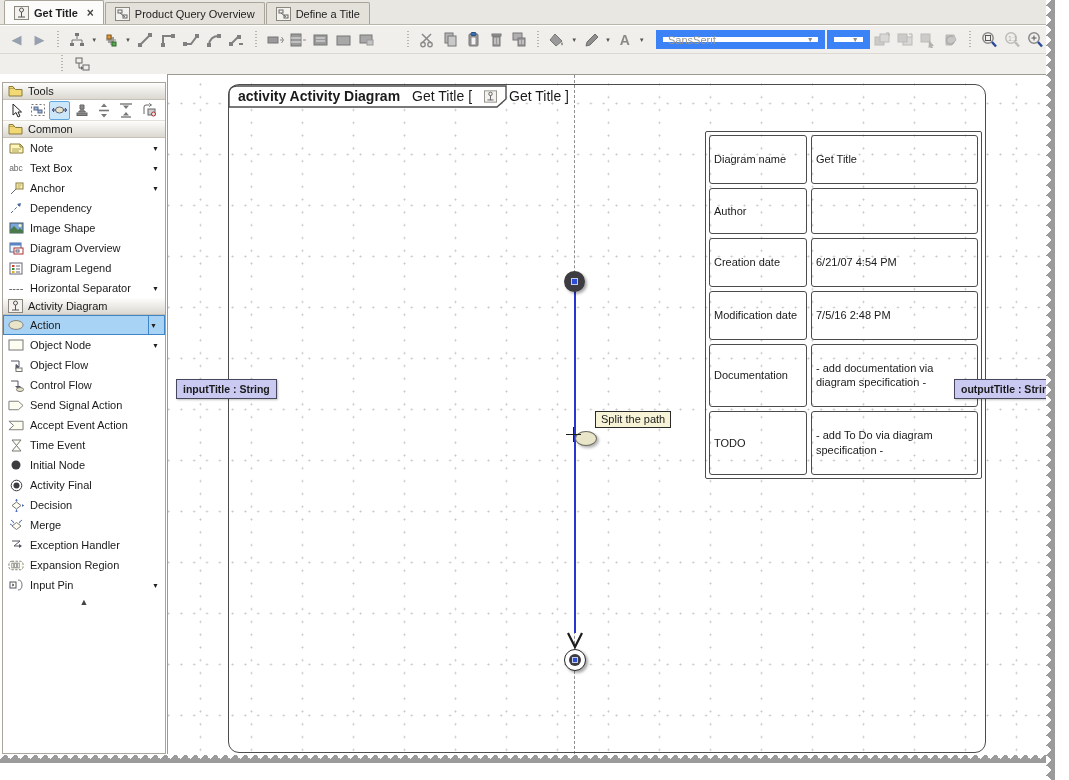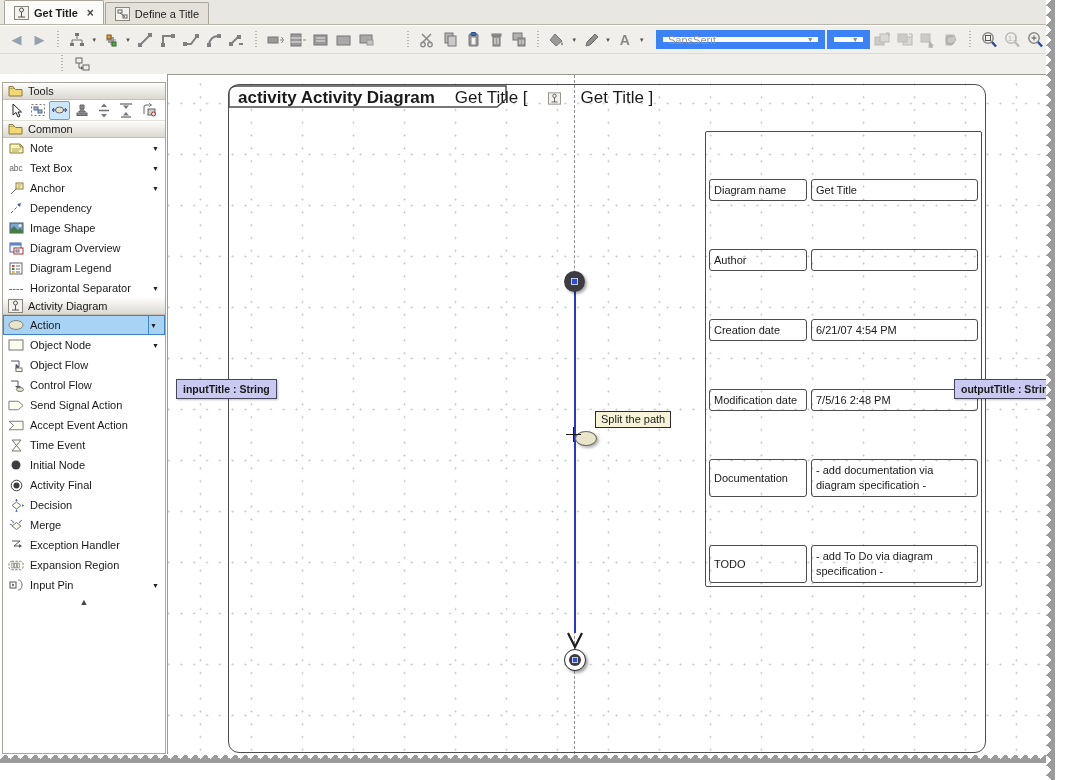--- a/index.html
+++ b/index.html
@@ -55,28 +55,28 @@
     background-image:
       radial-gradient(circle, #c7c7c7 0.9px, transparent 1.1px),
       radial-gradient(circle, #c7c7c7 0.9px, transparent 1.1px);
     background-size:12.8px 51px, 51px 12.8px;
     background-position:7px 3px, 7px 3px; }
   .frame { position:absolute; left:60px; top:9px; width:758px; height:669px;
     border:1.4px solid #4c4c4c; border-radius:11px; }
   .pageline { position:absolute; left:406px; top:0; width:0; height:679px; border-left:1px dashed #8f8f8f; }
 
   .pentagon { position:absolute; left:60px; top:10px; width:279px; height:23px; }
-  .pentagon .ptext { position:absolute; left:10px; top:3px; white-space:nowrap; font-size:17px;
-    display:flex; align-items:center; gap:20px; }
+  .pentagon .ptext { position:absolute; left:10px; top:3px; white-space:nowrap; font-size:14px;
+    display:flex; align-items:center; gap:12px; }
   .ptext b { font-weight:bold; }
 
   .info-table { position:absolute; left:537px; top:56px; width:277px;
     border:1.2px solid #4c4c4c; border-radius:2px; padding:3px; display:flex; flex-direction:column; gap:4px; }
   .it-row { display:flex; gap:4px; }
-  .it-cell { border:1px solid #4c4c4c; border-radius:3px; padding:2px 4px; display:flex; align-items:center;margin-top:44px; }
+  .it-cell { border:1px solid #4c4c4c; border-radius:3px; padding:16px 4px; display:flex; align-items:center; }
   .it-label { width:98px; flex:0 0 auto; }
   .it-value { flex:1 1 auto; line-height:1.35; }
   .it-h22 { min-height:22px; } .it-h38 { min-height:38px; }
 
   .param-label { position:absolute; background:#c9c9f1; border:1px solid #46465c; font-weight:bold;
     font-size:10.5px; padding:3px 6px; white-space:nowrap; box-shadow:1px 1px 2px rgba(0,0,0,.25); }
 
   .initial-node { position:absolute; left:396px; top:196px; width:21px; height:21px; border-radius:50%;
     background:#3c3c41; box-shadow:2px 2px 3px rgba(0,0,0,.35); display:flex; align-items:center; justify-content:center; }
   .handle { width:7px; height:7px; background:#2f4ed8; border:1px solid #c3cbee; }
@@ -122,20 +122,31 @@
       <span class="tabicon">
         <svg width="15" height="14" viewBox="0 0 15 14">
             <rect x="0.5" y="0.5" width="14" height="13" fill="#f4f2ee" stroke="#8a877e"></rect>
             <circle cx="7.5" cy="4" r="2" fill="none" stroke="#555"></circle>
             <line x1="7.5" y1="6" x2="7.5" y2="11" stroke="#555"></line>
             <line x1="4" y1="11" x2="11" y2="11" stroke="#555"></line>
           </svg>
       </span>
       <span>Get Title</span>
       <span class="close">×</span>
+    </div>
+    <div class="tab">
+      <span class="tabicon">
+        <svg width="15" height="14" viewBox="0 0 15 14">
+            <rect x="0.5" y="0.5" width="14" height="13" fill="#f4f2ee" stroke="#8a877e"></rect>
+            <rect x="3" y="3" width="4" height="3" fill="none" stroke="#666"></rect>
+            <path d="M5 6 L10 10" stroke="#666" fill="none"></path>
+            <rect x="8" y="8" width="4" height="3" fill="none" stroke="#666"></rect>
+          </svg>
+      </span>
+      <span>Product Query Overview</span>
     </div>
     <div class="tab">
       <span class="tabicon">
         <svg width="15" height="14" viewBox="0 0 15 14">
             <rect x="0.5" y="0.5" width="14" height="13" fill="#f4f2ee" stroke="#8a877e"></rect>
             <rect x="3" y="3" width="4" height="3" fill="none" stroke="#666"></rect>
             <path d="M5 6 L10 10" stroke="#666" fill="none"></path>
             <rect x="8" y="8" width="4" height="3" fill="none" stroke="#666"></rect>
           </svg>
       </span>

